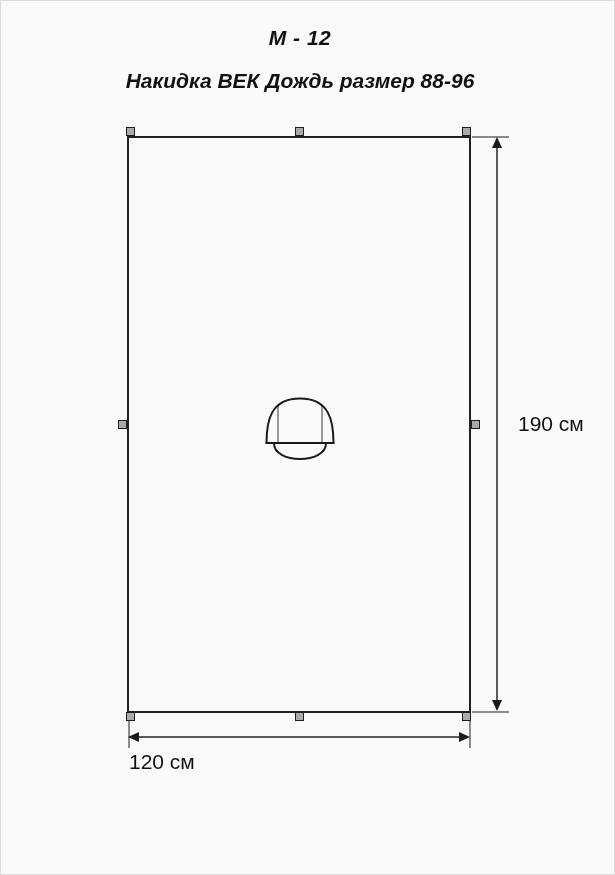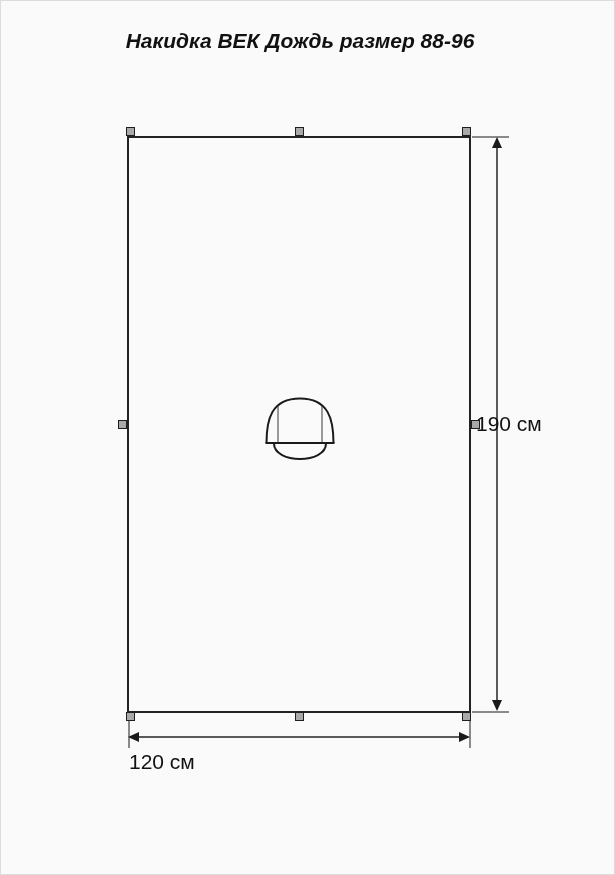--- a/index.html
+++ b/index.html
@@ -22,21 +22,21 @@
     text-align: center;
     color: #111;
   }
   .title-line1 {
     font-size: 21px;
     font-weight: bold;
     font-style: italic;
     letter-spacing: 0.5px;
   }
   .title-line2 {
-    margin-top: 3px;
+    margin-top: 19px;
     font-size: 21px;
     font-weight: bold;
     font-style: italic;
   }
   
   .cape-rect {
     position: absolute;
     left: 127px; top: 136px;
     width: 344px; height: 577px;
     border: 2px solid #222;
@@ -105,34 +105,35 @@
     border-top: 5px solid transparent;
     border-bottom: 5px solid transparent;
     border-left: 11px solid #1a1a1a;
   }
   .dim-label {
     position: absolute;
     color: #111;
     font-size: 21px;
     white-space: nowrap;
   }
-  .dim-label.height { left: 476px; top: 412px; text-align: right; }
+  .dim-label.height { left: 518px; top: 412px; text-align: right; }
   .dim-label.width  { left: 129px; top: 750px; width: 340px; text-align: left; }
   
   .hood-svg {
     position: absolute;
     left: 258px; top: 392px;
   }
 </style>
 </head>
 <body>
 
 <div class="page">
 
   <div class="title-block">
+    <div class="title-line1">М - 12</div>
     <div class="title-line2">Накидка ВЕК Дождь размер 88-96</div>
   </div>
 
   <div class="cape-rect"></div>
 
   <div class="snap tl"></div>
   <div class="snap tc"></div>
   <div class="snap tr"></div>
   <div class="snap ml"></div>
   <div class="snap mr"></div>

